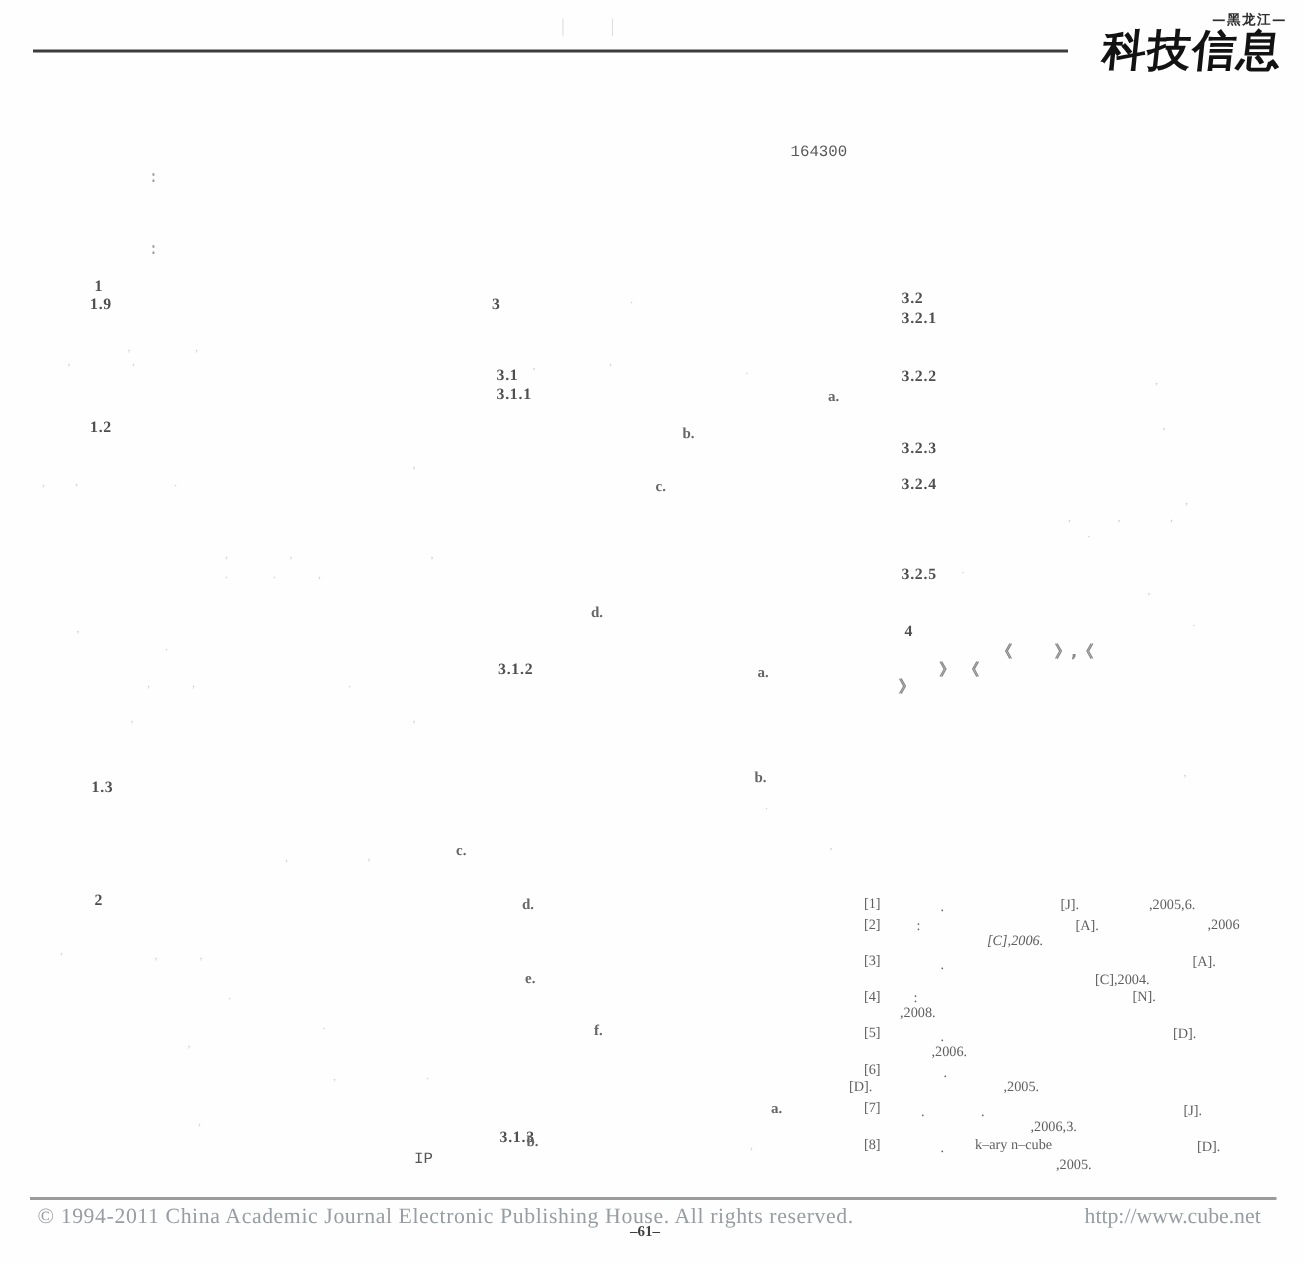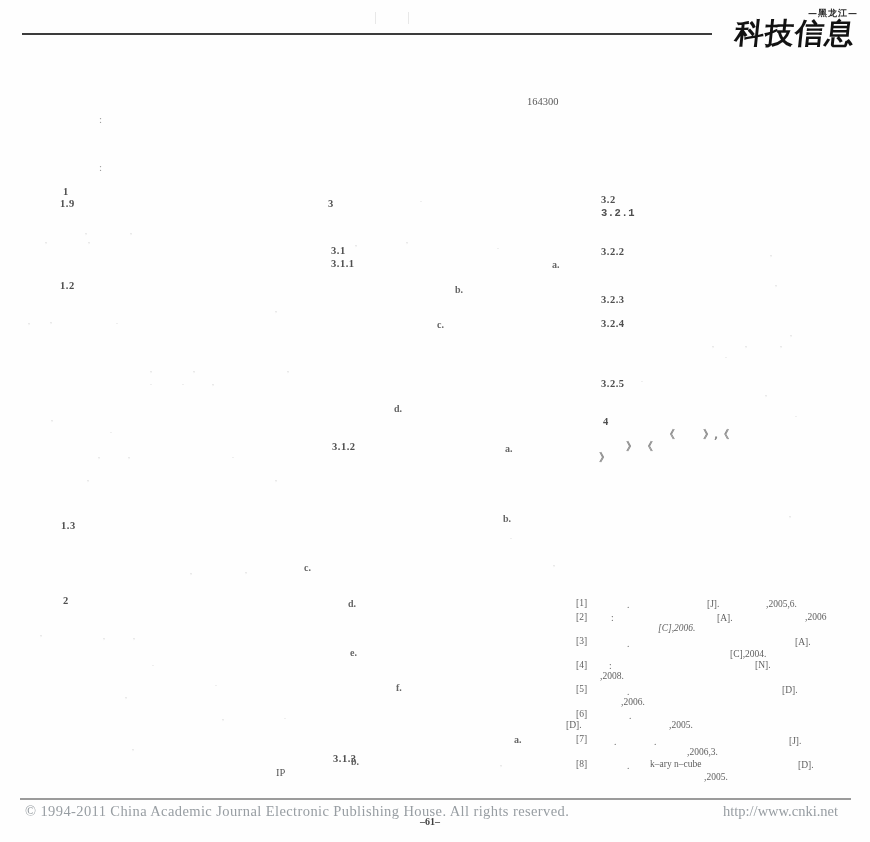--- a/index.html
+++ b/index.html
@@ -4,21 +4,21 @@
 <style>
   html,body{margin:0;padding:0;background:#e8e8e8;}
   .page{
     position:relative;width:870px;height:842px;margin:0 auto;
     background:#fefefe;overflow:hidden;
     font-family:"Liberation Serif","DejaVu Serif",serif;
   }
   .frag{position:absolute;white-space:pre;line-height:1;}
   .section{font-size:10.5px;color:#4f4f4f;font-weight:700;letter-spacing:.5px;}
   .marker{font-size:10px;color:#666;font-weight:600;}
-  .inline{font-size:10.5px;color:#565656;}
+  .inline{font-size:10.5px;color:#565656;font-family:Liberation Mono, monospace;}
   .tmark{font-size:11px;color:#8a8a8a;font-weight:700;font-family:"DejaVu Sans",sans-serif;}
   .faint{font-size:8px;color:#cfcfcf;}
   .ref{font-size:9.5px;color:#5f5f5f;}
   
   .hdr-rule{position:absolute;left:22px;top:33px;width:690px;height:2px;background:#3c3c3c;}
   .logo{position:absolute;left:705px;top:3px;width:162px;height:44px;margin-left:24px;}
   .logo-top{
     position:absolute;left:48px;top:4px;width:112px;text-align:center;
     font-family:"DejaVu Sans",sans-serif;font-size:9px;font-weight:700;color:#2e2e2e;
     letter-spacing:1px;white-space:nowrap;filter:blur(.4px);
@@ -60,21 +60,21 @@
       <span class="frag section" style="left: 60px; top: 199px;">1.9</span>
       <span class="frag section" style="left: 60px; top: 281px;">1.2</span>
       <span class="frag section" style="left: 61px; top: 521px;">1.3</span>
       <span class="frag section" style="left: 63px; top: 596px;">2</span>
       <span class="frag section" style="left: 328px; top: 199px;">3</span>
       <span class="frag section" style="left: 331px; top: 246px;">3.1</span>
       <span class="frag section" style="left: 331px; top: 259px;">3.1.1</span>
       <span class="frag section" style="left: 332px; top: 442px;">3.1.2</span>
       <span class="frag section" style="left: 333px; top: 754px;">3.1.3</span>
       <span class="frag section" style="left: 601px; top: 195px;">3.2</span>
-      <span class="frag section" style="left: 601px; top: 208px; font-family: Liberation Mono, monospace;">3.2.1</span>
+      <span class="frag section" style="left: 601px; top: 208px;">3.2.1</span>
       <span class="frag section" style="left: 601px; top: 247px;">3.2.2</span>
       <span class="frag section" style="left: 601px; top: 295px;">3.2.3</span>
       <span class="frag section" style="left: 601px; top: 319px;">3.2.4</span>
       <span class="frag section" style="left: 601px; top: 379px;">3.2.5</span>
       <span class="frag section" style="left: 603px; top: 417px;">4</span>
       <span class="frag marker" style="left: 552px; top: 260px;">a.</span>
       <span class="frag marker" style="left: 455px; top: 285px;">b.</span>
       <span class="frag marker" style="left: 437px; top: 320px;">c.</span>
       <span class="frag marker" style="left: 394px; top: 404px;">d.</span>
       <span class="frag marker" style="left: 505px; top: 444px;">a.</span>
@@ -174,17 +174,17 @@
       <span class="frag ref" style="left: 576px; top: 760px;">[8]</span>
       <span class="frag ref" style="left: 627px; top: 762px;">.</span>
       <span class="frag ref" style="left: 650px; top: 760px;">k–ary n–cube</span>
       <span class="frag ref" style="left: 798px; top: 761px;">[D].</span>
       <span class="frag ref" style="left: 704px; top: 773px;">,2005.</span>
     </div>
 
   <div>
     <div class="ftr-rule"></div>
     <div class="copyright">© 1994-2011 China Academic Journal Electronic Publishing House. All rights reserved.</div>
-    <div class="cnki-url">http://www.cnki.net</div>
+    <div class="cnki-url">http://www.cube.net</div>
     <div class="page-num">–61–</div>
   </div>
 
 </div>
 
 </body></html>

